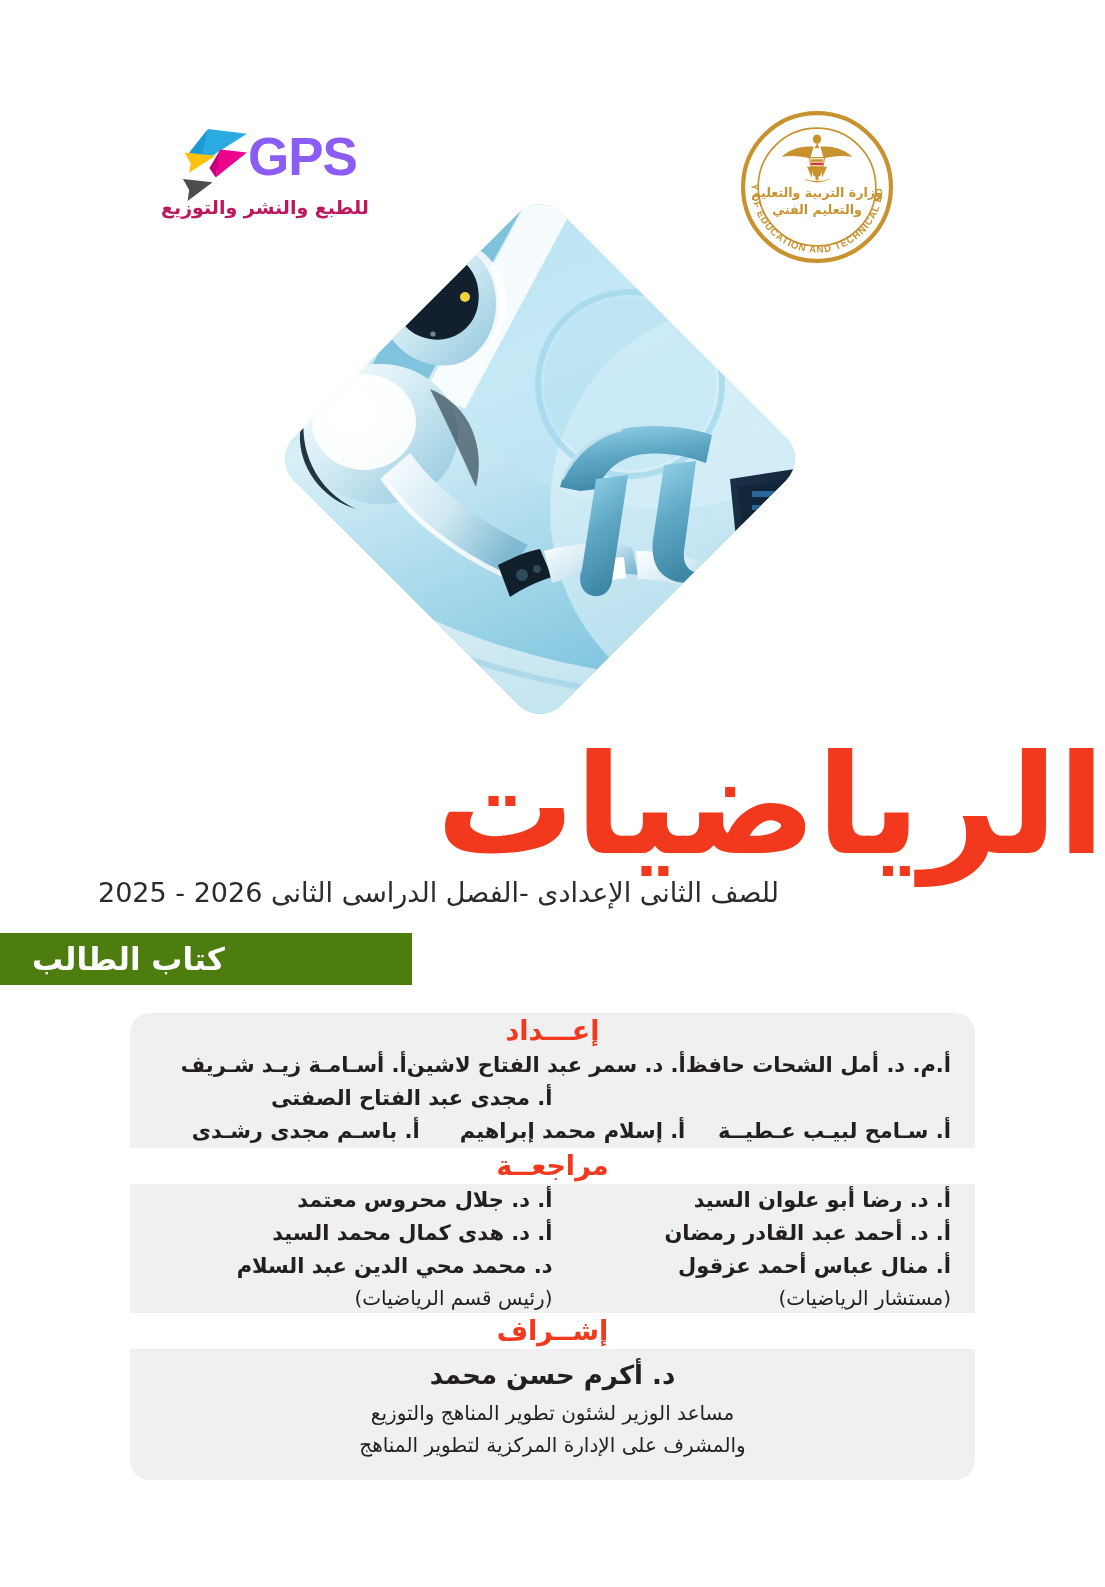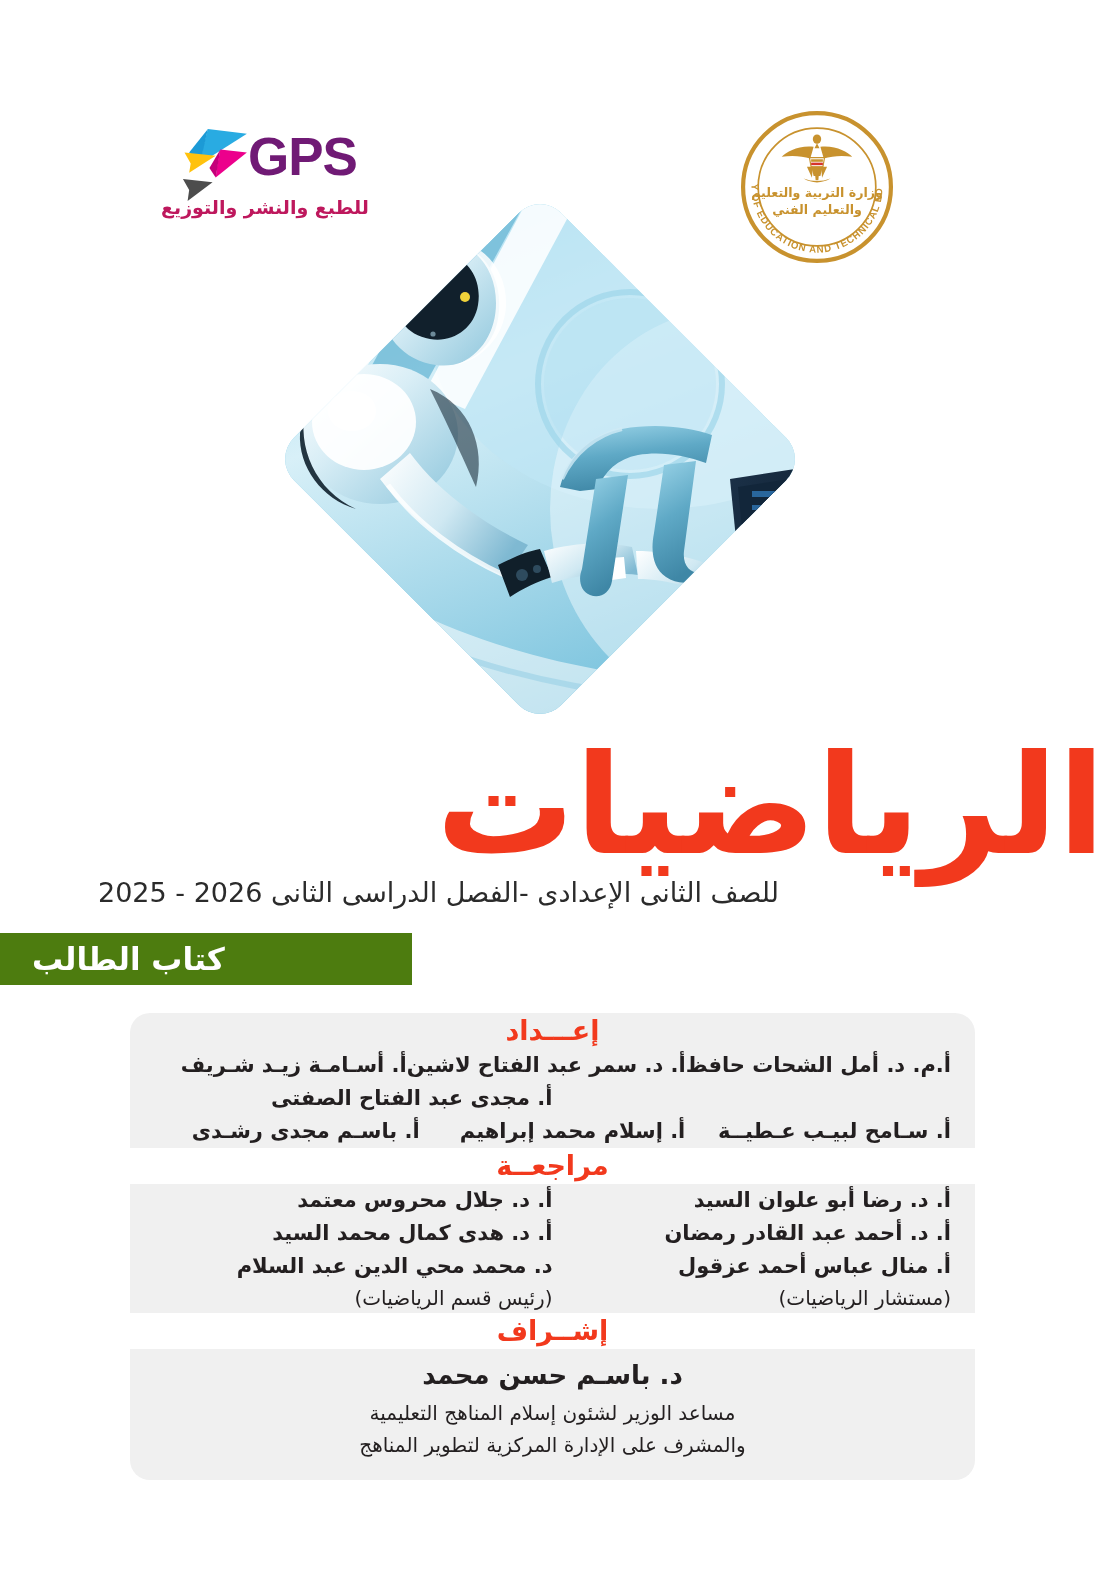--- a/index.html
+++ b/index.html
@@ -30,21 +30,21 @@
     top: 8px;
     width: 78px;
     height: 78px;
   }
   #gps-word {
     position: absolute;
     left: 98px;
     top: 8px;
     font-size: 53px;
     font-weight: 700;
-    color: #701a75;
+    color: #8b5cf6;
     letter-spacing: -1px;
     font-family: "Liberation Sans", sans-serif;
     line-height: 62px;
   }
   #gps-tagline {
     position: absolute;
     left: 0;
     top: 78px;
     width: 230px;
     text-align: center;
@@ -463,17 +463,17 @@
         <span>د. محمد محي الدين عبد السلام</span>
         <span class="name-sub">(رئيس قسم الرياضيات)</span>
       </div>
     </div>
   </div>
 
   <div class="heading-band">
     <div class="section-heading">إشــراف</div>
   </div>
   <div id="supervision-block">
-    <div id="supervisor-name">د. باسـم حسن محمد</div>
-    <div class="supervisor-line">مساعد الوزير لشئون إسلام المناهج التعليمية</div>
+    <div id="supervisor-name">د. أكرم حسن محمد</div>
+    <div class="supervisor-line">مساعد الوزير لشئون تطوير المناهج والتوزيع</div>
     <div class="supervisor-line">والمشرف على الإدارة المركزية لتطوير المناهج</div>
   </div>
 </div>
 
 </body></html>

